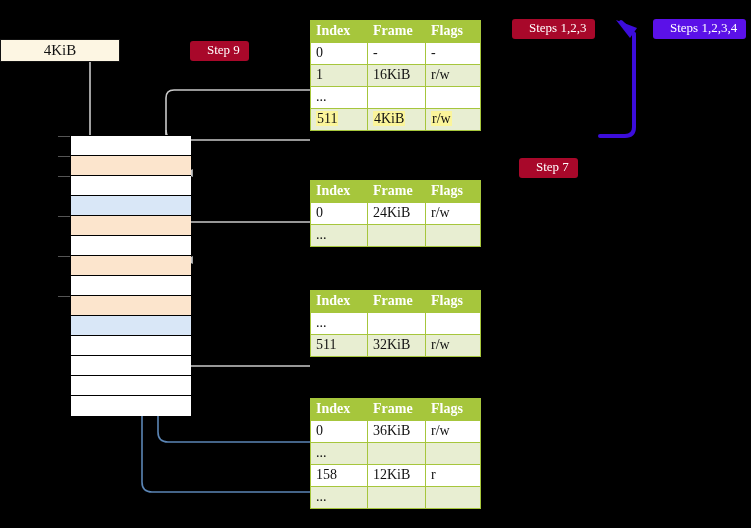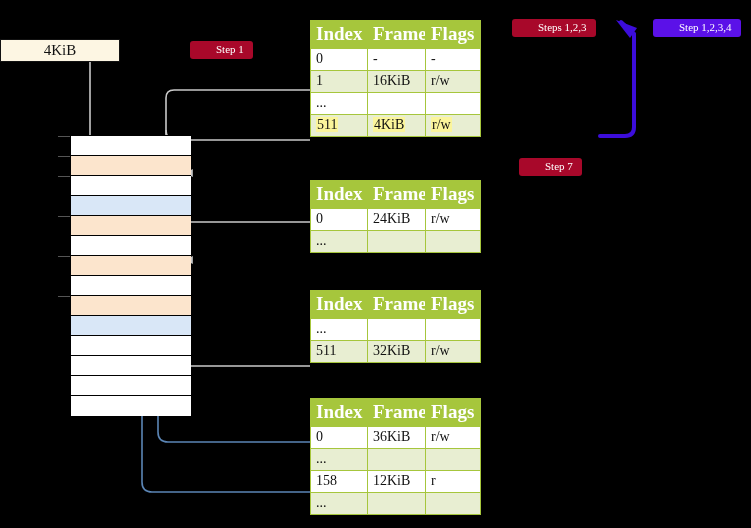--- a/index.html
+++ b/index.html
@@ -75,23 +75,23 @@
     position: absolute;
     width: 12px;
     height: 0;
     border-top: 1px solid #555555;
     left: 58px;
   }
 
   
   .badge {
     position: absolute;
-    padding: 2px 9px 3px 26px;
+    padding: 2px 9px 3px 17px;
     border-radius: 3px;
-    font-size: 11px;
+    font-size: 13px;
     color: #ffffff;
     white-space: nowrap;
     line-height: 1.15;
   }
   .badge.crimson { background: #a8082a; }
   .badge.violet  { background: #5b11e8; }
 
   #badge-step0       { left: 190px; top: 41px; }
   #badge-step4       { left: 519px; top: 158px; }
   #badge-steps123    { left: 512px; top: 19px; }
@@ -115,21 +115,21 @@
     font-weight: normal;
     box-sizing: border-box;
     overflow: hidden;
     white-space: nowrap;
   }
   .ptable th {
     background: #a6c63c;
     color: #ffffff;
     font-weight: bold;
     border-color: #a6c63c;
-    font-size: 19px;
+    font-size: 14px;
   }
   .ptable tr.alt td { background: #e8eed2; }
   .ptable tr td     { background: #ffffff; }
   .ptable tr.alt td { background: #e8eed2; }
   .ptable td.c0 { width: 57px; }
   .ptable td.c1 { width: 58px; }
   .ptable td.c2 { width: 55px; }
   .ptable th.c0 { width: 57px; }
   .ptable th.c1 { width: 58px; }
   .ptable th.c2 { width: 55px; }
@@ -218,24 +218,24 @@
     <div class="memrow plain last" style="top:260px"></div>
   </div>
 
   <div class="memtick" style="top:136px"></div>
   <div class="memtick" style="top:156px"></div>
   <div class="memtick" style="top:176px"></div>
   <div class="memtick" style="top:216px"></div>
   <div class="memtick" style="top:256px"></div>
   <div class="memtick" style="top:296px"></div>
 
-  <div class="badge crimson" id="badge-step0">Step 1</div>
+  <div class="badge crimson" id="badge-step0">Step 9</div>
   <div class="badge crimson" id="badge-step4">Step 7</div>
   <div class="badge crimson" id="badge-steps123">Steps 1,2,3</div>
-  <div class="badge violet" id="badge-steps1234">Step 1,2,3,4</div>
+  <div class="badge violet" id="badge-steps1234">Steps 1,2,3,4</div>
 
   <table class="ptable" id="pt-0">
     <thead>
       <tr>
         <th class="c0">Index</th>
         <th class="c1">Frame</th>
         <th class="c2">Flags</th>
       </tr>
     </thead>
     <tbody>

